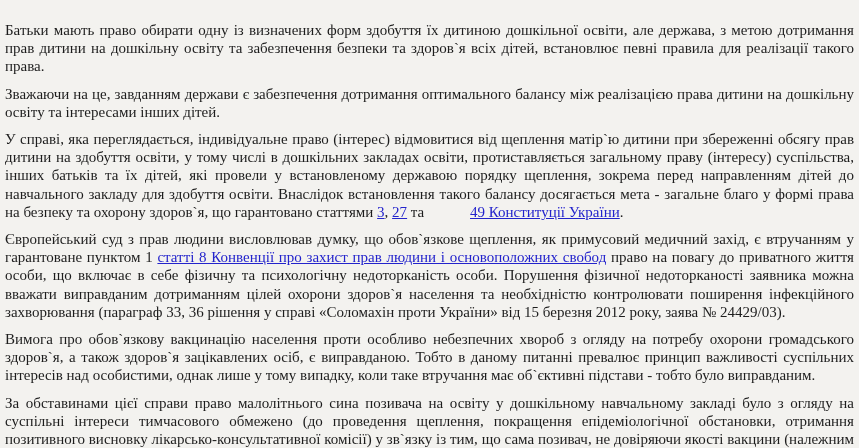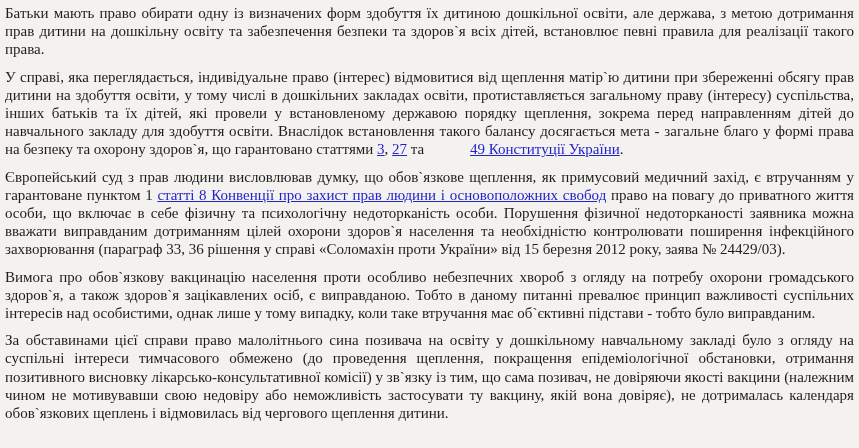--- a/index.html
+++ b/index.html
@@ -9,21 +9,21 @@
   body {
     width: 859px;
     height: 448px;
     background: #f3f2ef;
     overflow: hidden;
   }
   .doc {
     box-sizing: border-box;
     width: 859px;
     height: 379px;
-    padding: 4px 5px 0 5px;
+    padding: 21px 5px 0 5px;
     font-family: "Liberation Serif", "DejaVu Serif", serif;
     font-size: 15px;
     line-height: 18.2px;
     color: #1d1d1d;
     text-align: justify;
   }
   .doc p {
     margin: 0 0 9px 0;
   }
   .doc p:last-child {
@@ -38,17 +38,18 @@
     display: inline-block;
     width: 42px;
     height: 1px;
   }
 </style>
 </head>
 <body>
 
 <div class="doc" id="document-body">
     <p><span>Батьки мають право обирати одну із визначених форм здобуття їх дитиною дошкільної освіти, але держава, з метою дотримання прав дитини на дошкільну освіту та забезпечення безпеки та здоров`я всіх дітей, встановлює певні правила для реалізації такого права.</span></p>
+    <p><span>Зважаючи на це, завданням держави є забезпечення дотримання оптимального балансу між реалізацією права дитини на дошкільну освіту та інтересами інших дітей.</span></p>
     <p><span>У справі, яка переглядається, індивідуальне право (інтерес) відмовитися від щеплення матір`ю дитини при збереженні обсягу прав дитини на здобуття освіти, у тому числі в дошкільних закладах освіти, протиставляється загальному праву (інтересу) суспільства, інших батьків та їх дітей, які провели у встановленому державою порядку щеплення, зокрема перед направленням дітей до навчального закладу для здобуття освіти. Внаслідок встановлення такого балансу досягається мета - загальне благо у формі права на безпеку та охорону здоров`я, що гарантовано статтями </span><a class="doc-link" href="#">3</a><span>, </span><a class="doc-link" href="#">27</a><span> та </span><span class="tab-gap"></span><a class="doc-link" href="#">49 Конституції України</a><span>.</span></p>
     <p><span>Європейський суд з прав людини висловлював думку, що обов`язкове щеплення, як примусовий медичний захід, є втручанням у гарантоване пунктом 1 </span><a class="doc-link" href="#">статті 8 Конвенції про захист прав людини і основоположних свобод</a><span> право на повагу до приватного життя особи, що включає в себе фізичну та психологічну недоторканість особи. Порушення фізичної недоторканості заявника можна вважати виправданим дотриманням цілей охорони здоров`я населення та необхідністю контролювати поширення інфекційного захворювання (параграф 33, 36 рішення у справі «Соломахін проти України» від 15 березня 2012 року, заява № 24429/03).</span></p>
     <p><span>Вимога про обов`язкову вакцинацію населення проти особливо небезпечних хвороб з огляду на потребу охорони громадського здоров`я, а також здоров`я зацікавлених осіб, є виправданою. Тобто в даному питанні превалює принцип важливості суспільних інтересів над особистими, однак лише у тому випадку, коли таке втручання має об`єктивні підстави - тобто було виправданим.</span></p>
     <p><span>За обставинами цієї справи право малолітнього сина позивача на освіту у дошкільному навчальному закладі було з огляду на суспільні інтереси тимчасового обмежено (до проведення щеплення, покращення епідеміологічної обстановки, отримання позитивного висновку лікарсько-консультативної комісії) у зв`язку із тим, що сама позивач, не довіряючи якості вакцини (належним чином не мотивувавши свою недовіру або неможливість застосувати ту вакцину, якій вона довіряє), не дотрималась календаря обов`язкових щеплень і відмовилась від чергового щеплення дитини.</span></p>
   </div>
 
 </body></html>

